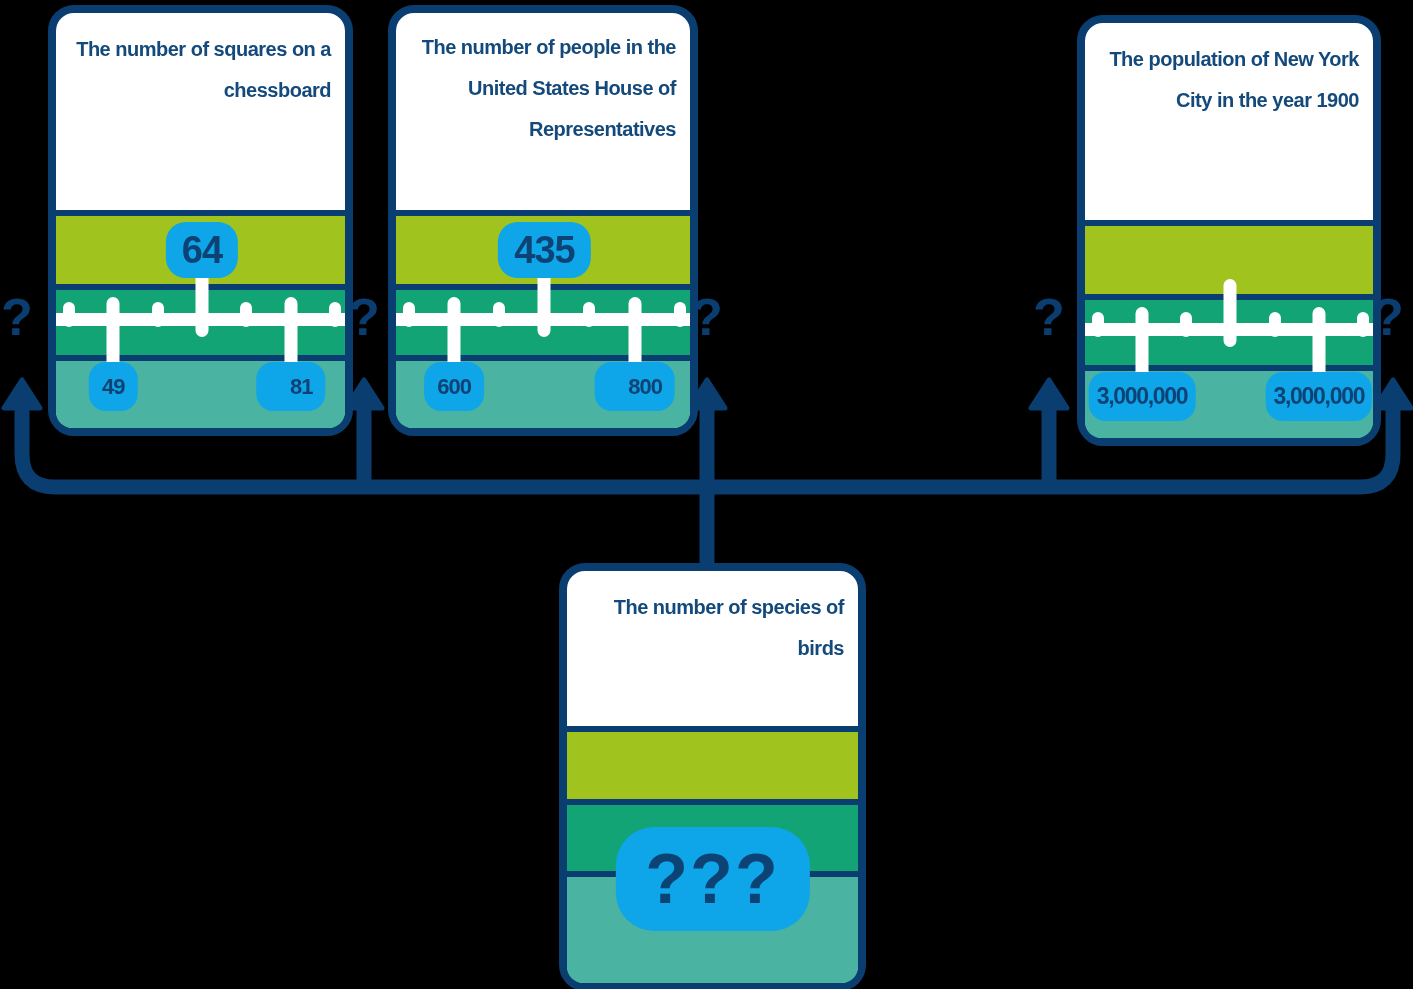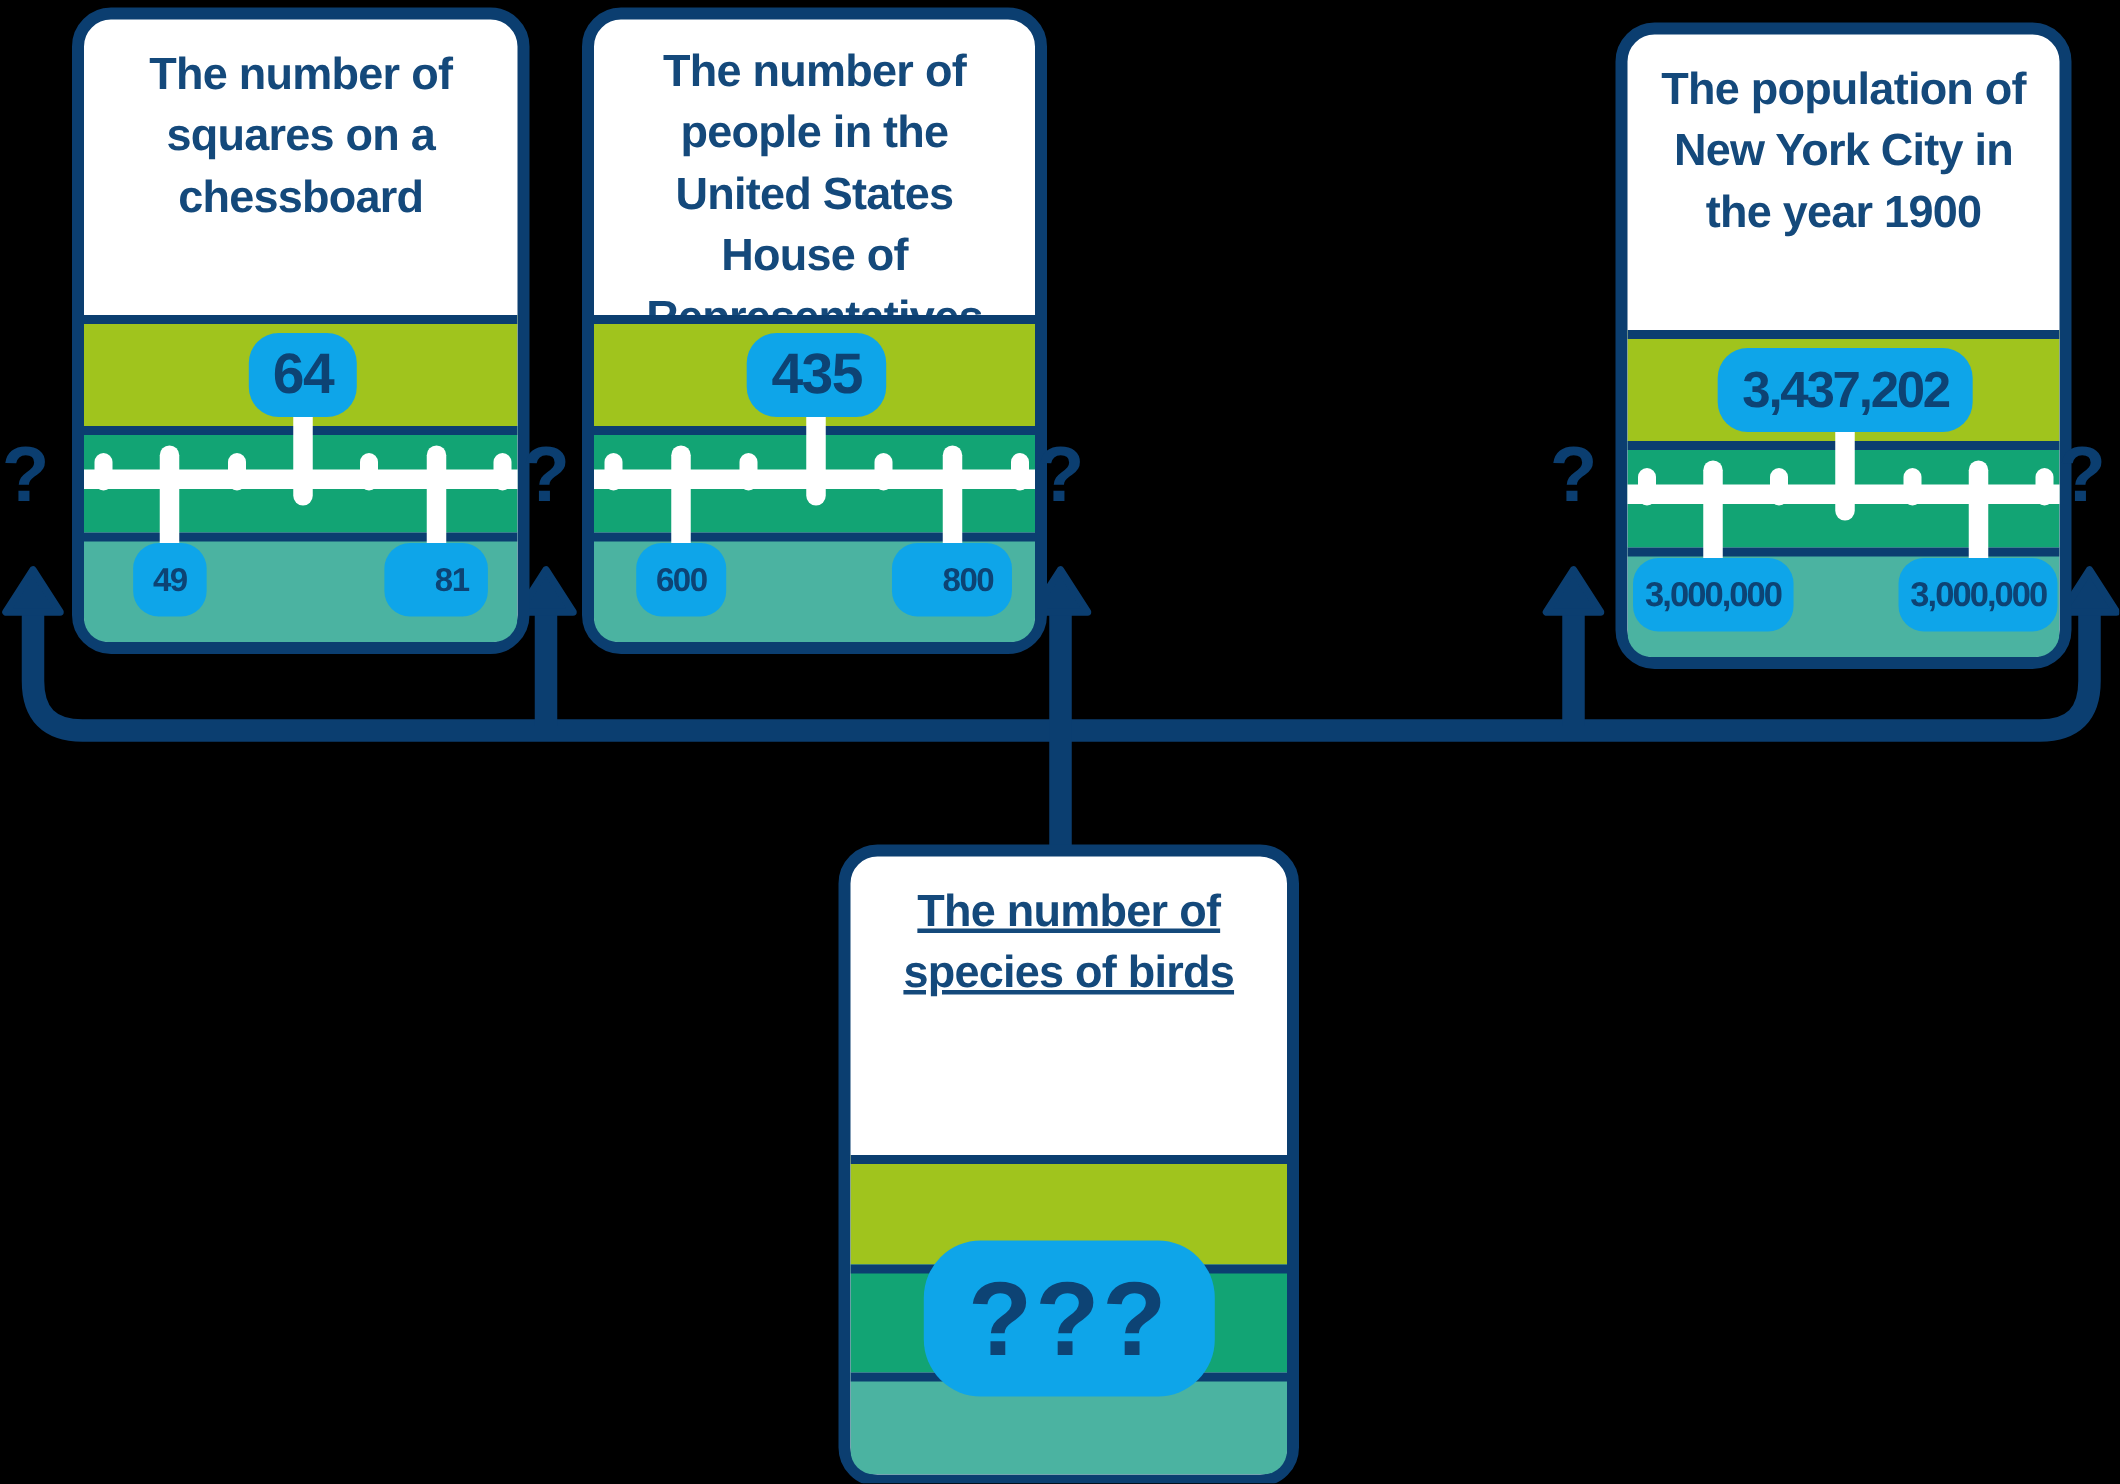--- a/index.html
+++ b/index.html
@@ -22,32 +22,32 @@
   }
   .card .bands{
     position:absolute;inset:0;
     border-radius:16px;
     overflow:hidden;
     display:flex;flex-direction:column;
   }
   .card .title{
     height:197px;box-sizing:border-box;
     padding:16px 14px 0 14px;
-    text-align:center;
+    text-align:right;
     font-weight:700;
-    font-size:30px;line-height:41px;
+    font-size:20px;line-height:41px;
     color:#14497b;
     letter-spacing:-0.5px;
   }
   .band{box-sizing:border-box;border-top:6px solid #0b3e70;}
   .band.lime{height:74px;background:#a0c41d;}
   .band.green{height:71px;background:#12a474;}
   .band.teal{flex:1;background:#4bb3a1;}
   
-  .card.mystery .title{height:199px;text-decoration:underline;}
+  .card.mystery .title{height:155px;}
   .card.mystery .band.lime{height:73px;}
   .card.mystery .band.green{height:72px;}
   
   .numline{
     position:absolute;left:0;right:0;top:300px;height:13px;
     background:#ffffff;z-index:3;
   }
   .tick{
     position:absolute;background:#ffffff;z-index:3;
     transform:translateX(-50%);
@@ -165,21 +165,20 @@
       <div class="band teal"></div>
     </div>
     <div class="numline"></div>
     <div class="tick nub" style="left:4.5%"></div>
     <div class="tick side" style="left:19.8%"></div>
     <div class="tick nub" style="left:35.2%"></div>
     <div class="tick center" style="left:50.5%"></div>
     <div class="tick nub" style="left:65.8%"></div>
     <div class="tick side" style="left:81.2%"></div>
     <div class="tick nub" style="left:96.5%"></div>
-    <div class="bubble value">3,437,202</div>
     <div class="bubble range min">3,000,000</div>
     <div class="bubble range max">3,000,000</div>
   </div>
 
   <div class="card mystery" style="left:559px;top:563px;width:291px;height:412px">
     <div class="bands">
       <div class="title">The number of species of birds</div>
       <div class="band lime"></div>
       <div class="band green"></div>
       <div class="band teal"></div>

